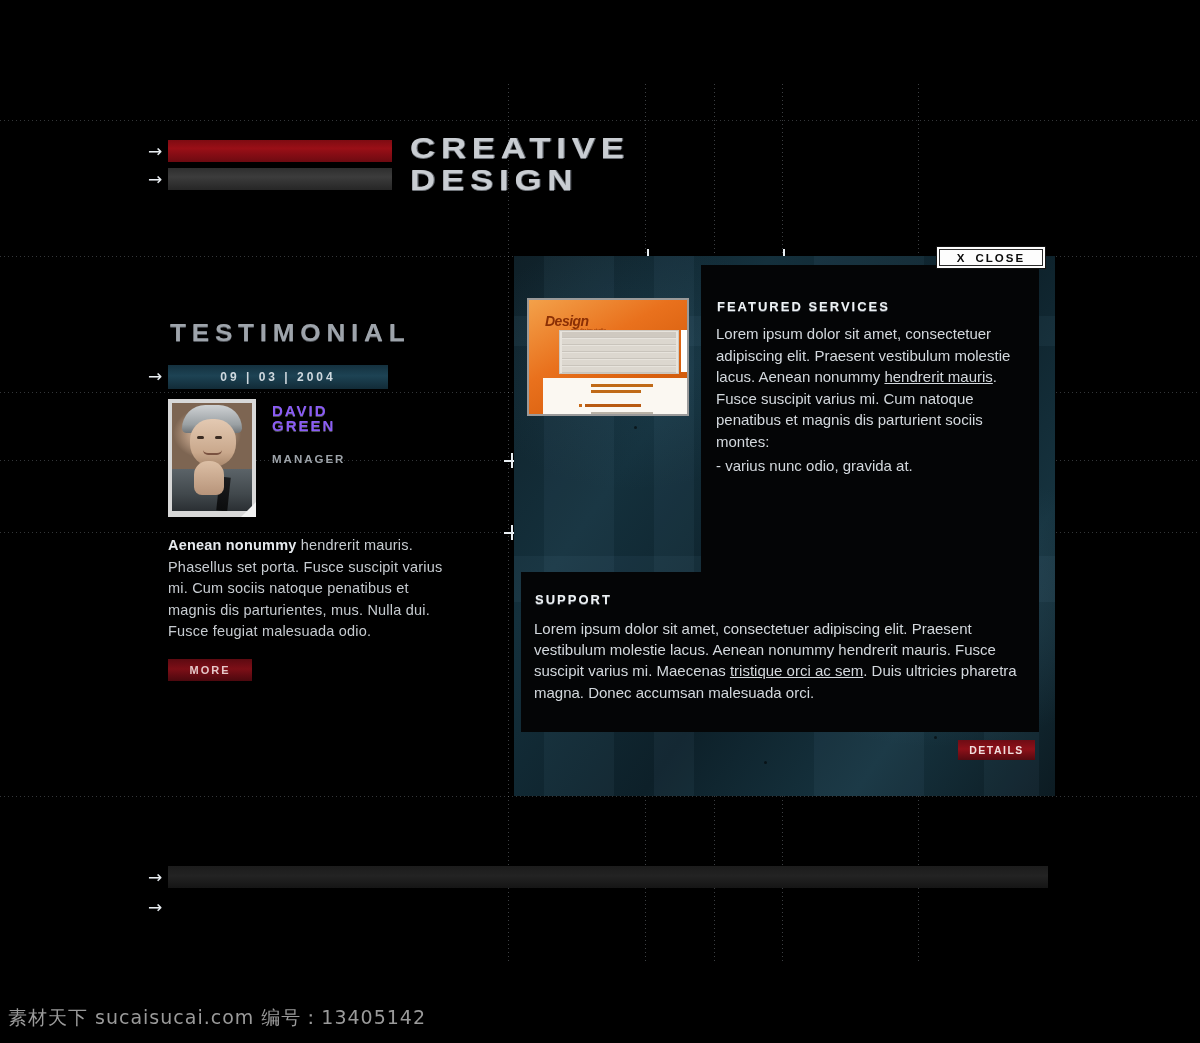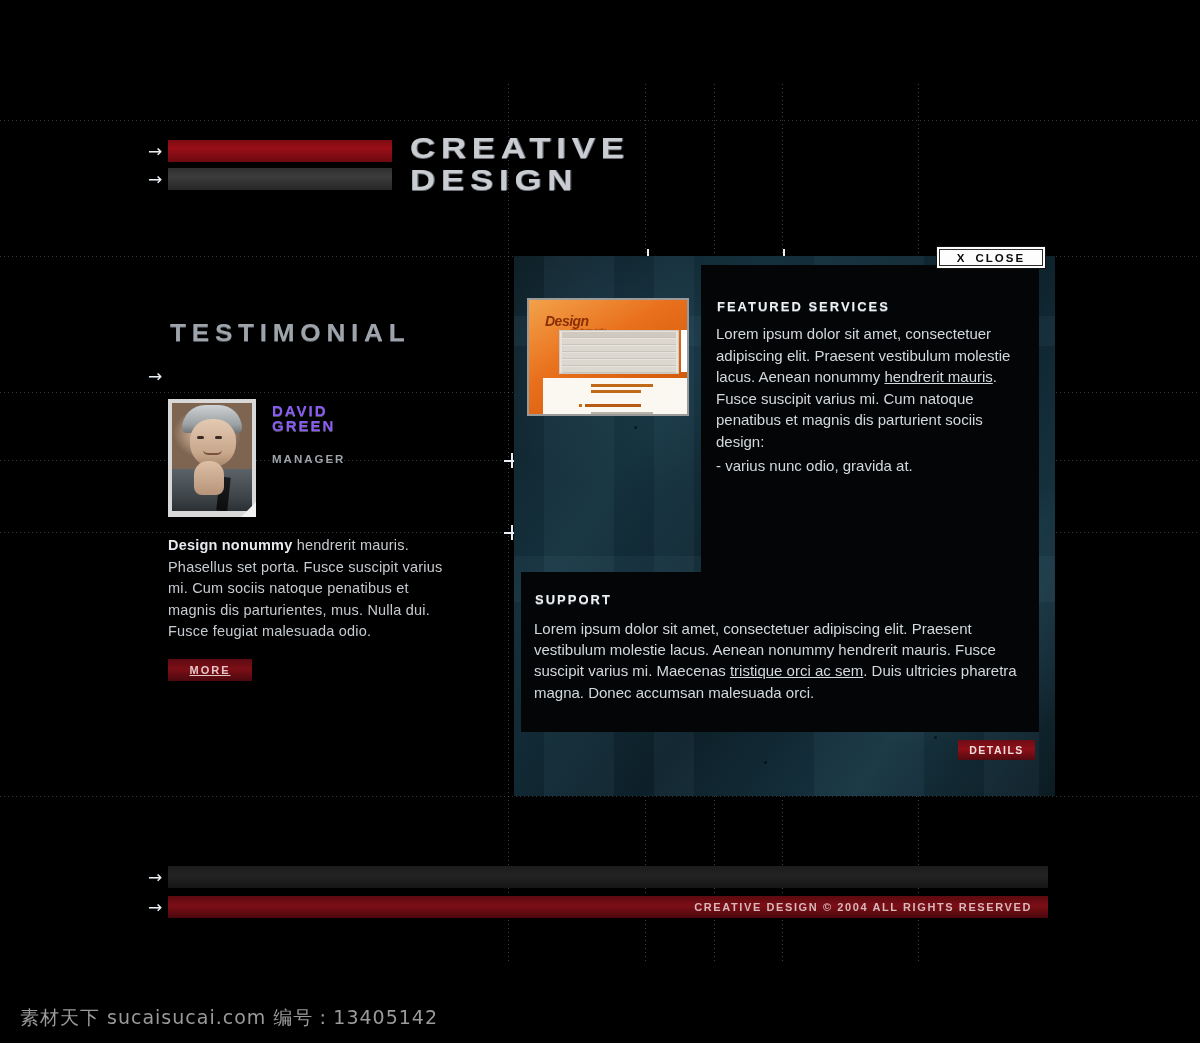--- a/index.html
+++ b/index.html
@@ -79,21 +79,21 @@
   .pname { color:#8b5cf6; font-weight:bold; font-size:15px; letter-spacing:2px;
     line-height:15px; text-shadow:0 1px 0 #4a4e52; }
   .prole { color:#9ea4aa; font-weight:bold; font-size:11.5px; letter-spacing:2px;
     margin-top:20px; }
   #tm-body { margin:14px 0 0 20px; width:278px; color:#c6cbd0;
     font-size:14.5px; line-height:21.5px; letter-spacing:.2px; }
   #tm-body b { color:#e6eaee; }
   #more-btn { margin:16px 0 0 20px; width:84px; height:22px;
     background:linear-gradient(to bottom,#5d0a11 0%,#7d0f17 45%,#4c080e 100%);
     color:#e4c8c9; font-weight:bold; font-size:11px; letter-spacing:2px;
-    display:flex; align-items:center; justify-content:center; cursor:pointer;text-decoration:underline; }
+    display:flex; align-items:center; justify-content:center; cursor:pointer; }
 
   
   #bgpanel { position:absolute; left:514px; top:256px; width:541px; height:540px;
     background:
       radial-gradient(ellipse 300px 200px at 78% 65%, rgba(70,110,130,.32), transparent 70%),
       radial-gradient(ellipse 240px 180px at 22% 20%, rgba(40,80,100,.30), transparent 70%),
       linear-gradient(125deg,#0f2028 0%,#14303c 28%,#0d2029 55%,#16333f 78%,#0c1b22 100%);
     overflow:hidden; }
   #bgpanel .streak { position:absolute; background:rgba(120,160,180,.07); }
   #bgpanel .spec { position:absolute; width:3px; height:3px; border-radius:50%;
@@ -154,21 +154,21 @@
 
   
   #footer { position:absolute; left:148px; top:866px; width:920px; height:60px; }
   .fbar { position:absolute; left:20px; width:880px; height:22px; }
   .fbar.dark { top:0; background:linear-gradient(to bottom,#1c1c1c 0%,#232323 45%,#151515 100%); }
   .fbar.red  { top:30px; background:linear-gradient(to bottom,#5c0a10 0%,#7c0e16 45%,#4a070d 100%);
     display:flex; align-items:center; justify-content:flex-end; padding-right:16px; }
   #copyright { color:#d7b9bb; font-weight:bold; font-size:11px; letter-spacing:1.6px; }
 
   
-  #watermark { position:absolute; left:20px; top:1005px;
+  #watermark { position:absolute; left:8px; top:1005px;
     color:#9a9a9a; font-size:19px; letter-spacing:1px;
     font-family:"DejaVu Sans", sans-serif; }
 </style>
 </head>
 <body>
 
 <div id="stage">
 
   <div id="grid-layer">
     <div class="vline" style="left:508px"></div>
@@ -198,20 +198,21 @@
       <span>CREATIVE</span>
       <span class="l2">DESIGN</span>
     </div>
   </div>
 
   <div id="testimonial">
     <div id="tm-title">TESTIMONIAL</div>
 
     <div id="date-row">
       <span id="date-arrow">→</span>
+      <div id="date-bar">09 | 03 | 2004</div>
     </div>
 
     <div id="person">
       <div id="photo">
         <div id="photo-inner">
           <div class="shirt"></div>
             <div class="tie"></div>
           <div class="hair"></div>
             <div class="face"></div>
           <div class="eyeL"></div>
@@ -222,21 +223,21 @@
         <div id="fold"></div>
       </div>
       <div id="person-meta">
         <div class="pname">DAVID</div>
         <div class="pname">GREEN</div>
         <div class="prole">MANAGER</div>
       </div>
     </div>
 
     <div id="tm-body">
-      <b>Design nonummy</b><span> hendrerit mauris. Phasellus set porta. Fusce suscipit varius mi. Cum sociis natoque penatibus et magnis dis parturientes, mus. Nulla dui. Fusce feugiat malesuada odio.</span>
+      <b>Aenean nonummy</b><span> hendrerit mauris. Phasellus set porta. Fusce suscipit varius mi. Cum sociis natoque penatibus et magnis dis parturientes, mus. Nulla dui. Fusce feugiat malesuada odio.</span>
     </div>
 
     <div id="more-btn">MORE</div>
   </div>
 
   <div id="bgpanel">
     <div class="streak" style="left:30px;  top:0;   width:70px;  height:540px;"></div>
     <div class="streak" style="left:140px; top:0;   width:40px;  height:540px;"></div>
     <div class="streak" style="left:300px; top:0;   width:110px; height:540px;"></div>
     <div class="streak" style="left:470px; top:0;   width:55px;  height:540px;"></div>
@@ -272,21 +273,21 @@
           <div class="t3"></div>
         <div class="ln" style="top:34px; width:62px;"></div>
 
       </div>
     </div>
   </div>
 
   <div id="featured">
     <div class="card-h">FEATURED SERVICES</div>
     <div class="body">
-      <span>Lorem ipsum dolor sit amet, consectetuer adipiscing elit. Praesent vestibulum molestie lacus. Aenean nonummy </span><a href="#">hendrerit mauris</a><span>. Fusce suscipit varius mi. Cum natoque penatibus et magnis dis parturient sociis design:</span>
+      <span>Lorem ipsum dolor sit amet, consectetuer adipiscing elit. Praesent vestibulum molestie lacus. Aenean nonummy </span><a href="#">hendrerit mauris</a><span>. Fusce suscipit varius mi. Cum natoque penatibus et magnis dis parturient sociis montes:</span>
       <ul>
         <li>- varius nunc odio, gravida at.</li>
       </ul>
     </div>
   </div>
 
   <div id="close-btn">
     <div id="close-inner">
       <span>X</span>
       <span>CLOSE</span>
@@ -298,20 +299,17 @@
     <div class="body">
       <span>Lorem ipsum dolor sit amet, consectetuer adipiscing elit. Praesent vestibulum molestie lacus. Aenean nonummy hendrerit mauris. Fusce suscipit varius mi. Maecenas </span><a href="#">tristique orci ac sem</a><span>. Duis ultricies pharetra magna. Donec accumsan malesuada orci.</span>
     </div>
   </div>
   <div id="details-btn">DETAILS</div>
 
   <div id="footer">
     <span class="arrow" style="top:2px">→</span>
     <div class="fbar dark"></div>
     <span class="arrow" style="top:32px">→</span>
-    <div class="fbar red">
-      <span id="copyright">CREATIVE DESIGN © 2004  ALL RIGHTS RESERVED</span>
-    </div>
   </div>
 
   <div id="watermark">素材天下 sucaisucai.com  编号：13405142</div>
 
 </div>
 
 </body></html>

